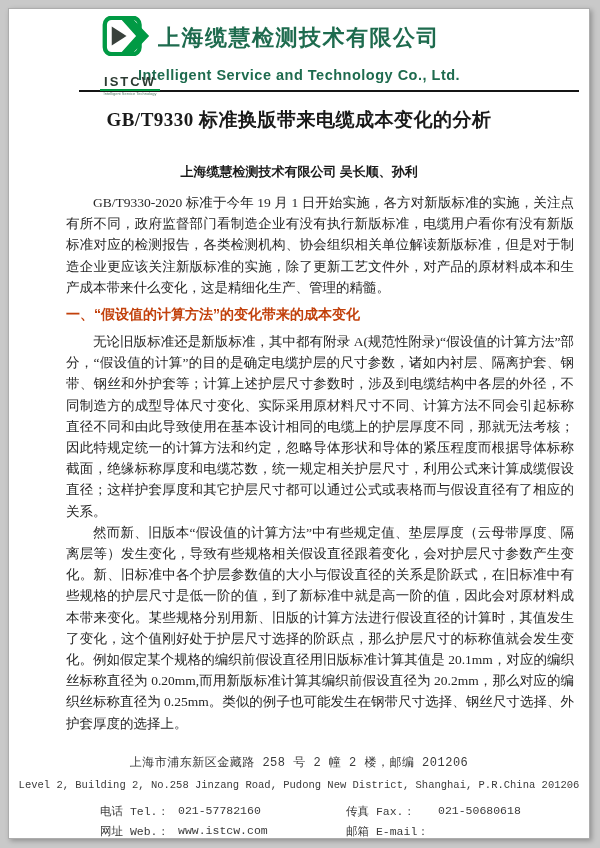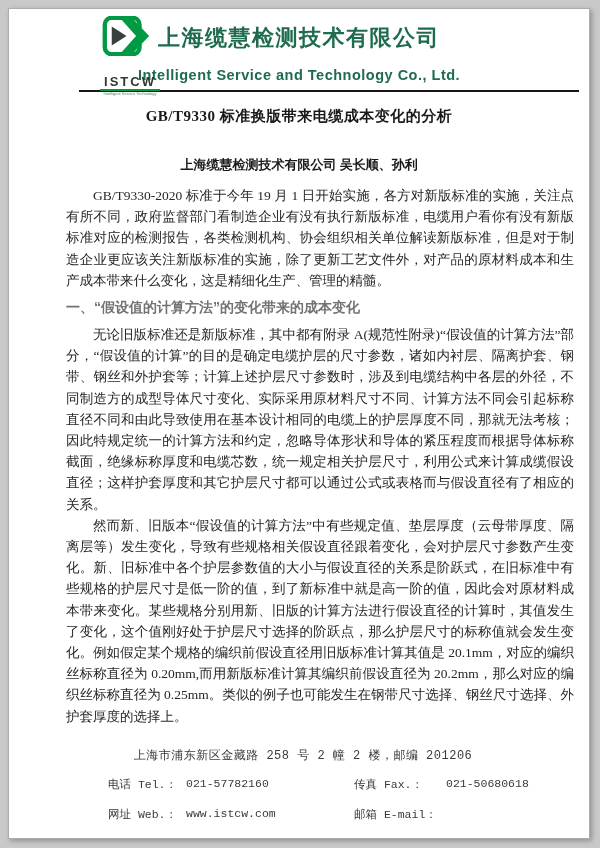--- a/index.html
+++ b/index.html
@@ -69,21 +69,21 @@
   }
   .header-rule {
     border: none;
     border-top: 2px solid #151515;
     margin: 9px 10px 0 70px;
   }
   
   .doc-title {
     text-align: center;
     font-weight: bold;
-    font-size: 15px;
+    font-size: 19px;
     letter-spacing: 0.5px;
     margin-top: 15px;
     color: #1a1a1a;
   }
   .byline {
     text-align: center;
     font-weight: bold;
     font-size: 13px;
     margin-top: 30px;
     color: #1a1a1a;
@@ -96,35 +96,34 @@
     text-align: justify;
     text-indent: 2em;
     margin: 0;
     color: #262626;
   }
   .section-heading {
     font-family: "Liberation Sans", sans-serif;
     font-weight: bold;
     font-size: 14px;
     margin: 8px 0 7px 0;
-    color: #737373;
+    color: #c2410c;
   }
   
   .footer {
     font-family: "Liberation Mono", monospace;
     color: #3a3a3a;
     margin-top: 20px;
-    padding-left: 8px;
   }
   .addr-cn { text-align: center; font-size: 12px; letter-spacing: 0.5px; }
   .addr-en { text-align: center; font-size: 10.5px; margin-top: 8px; white-space: nowrap; }
   .contacts {
     display: grid;
     grid-template-columns: 78px 168px 92px auto;
-    row-gap: 15px;
+    row-gap: 5px;
     margin: 13px 0 6px 91px;
     font-size: 11.5px;
     text-align: left;
   }
 </style>
 </head>
 <body>
 
 <div class="page">
 
@@ -153,20 +152,21 @@
 
   <div class="content">
     <p class="para">GB/T9330-2020 标准于今年 19 月 1 日开始实施，各方对新版标准的实施，关注点有所不同，政府监督部门看制造企业有没有执行新版标准，电缆用户看你有没有新版标准对应的检测报告，各类检测机构、协会组织相关单位解读新版标准，但是对于制造企业更应该关注新版标准的实施，除了更新工艺文件外，对产品的原材料成本和生产成本带来什么变化，这是精细化生产、管理的精髓。</p>
     <div class="section-heading">一、“假设值的计算方法”的变化带来的成本变化</div>
     <p class="para">无论旧版标准还是新版标准，其中都有附录 A(规范性附录)“假设值的计算方法”部分，“假设值的计算”的目的是确定电缆护层的尺寸参数，诸如内衬层、隔离护套、钢带、钢丝和外护套等；计算上述护层尺寸参数时，涉及到电缆结构中各层的外径，不同制造方的成型导体尺寸变化、实际采用原材料尺寸不同、计算方法不同会引起标称直径不同和由此导致使用在基本设计相同的电缆上的护层厚度不同，那就无法考核；因此特规定统一的计算方法和约定，忽略导体形状和导体的紧压程度而根据导体标称截面，绝缘标称厚度和电缆芯数，统一规定相关护层尺寸，利用公式来计算成缆假设直径；这样护套厚度和其它护层尺寸都可以通过公式或表格而与假设直径有了相应的关系。</p>
     <p class="para">然而新、旧版本“假设值的计算方法”中有些规定值、垫层厚度（云母带厚度、隔离层等）发生变化，导致有些规格相关假设直径跟着变化，会对护层尺寸参数产生变化。新、旧标准中各个护层参数值的大小与假设直径的关系是阶跃式，在旧标准中有些规格的护层尺寸是低一阶的值，到了新标准中就是高一阶的值，因此会对原材料成本带来变化。某些规格分别用新、旧版的计算方法进行假设直径的计算时，其值发生了变化，这个值刚好处于护层尺寸选择的阶跃点，那么护层尺寸的标称值就会发生变化。例如假定某个规格的编织前假设直径用旧版标准计算其值是 20.1mm，对应的编织丝标称直径为 0.20mm,而用新版标准计算其编织前假设直径为 20.2mm，那么对应的编织丝标称直径为 0.25mm。类似的例子也可能发生在钢带尺寸选择、钢丝尺寸选择、外护套厚度的选择上。</p>
   </div>
 
   <div class="footer">
     <div class="addr-cn">上海市浦东新区金藏路 258 号 2 幢 2 楼，邮编 201206</div>
+    <div class="addr-en">Level 2, Building 2, No.258 Jinzang Road, Pudong New District, Shanghai, P.R.China 201206</div>
     <div class="contacts">
       <span>电话 Tel.：</span>
       <span>021-57782160</span>
       <span>传真 Fax.：</span>
       <span>021-50680618</span>
       <span>网址 Web.：</span>
       <span>www.istcw.com</span>
       <span>邮箱 E-mail：</span>
     </div>
   </div>

